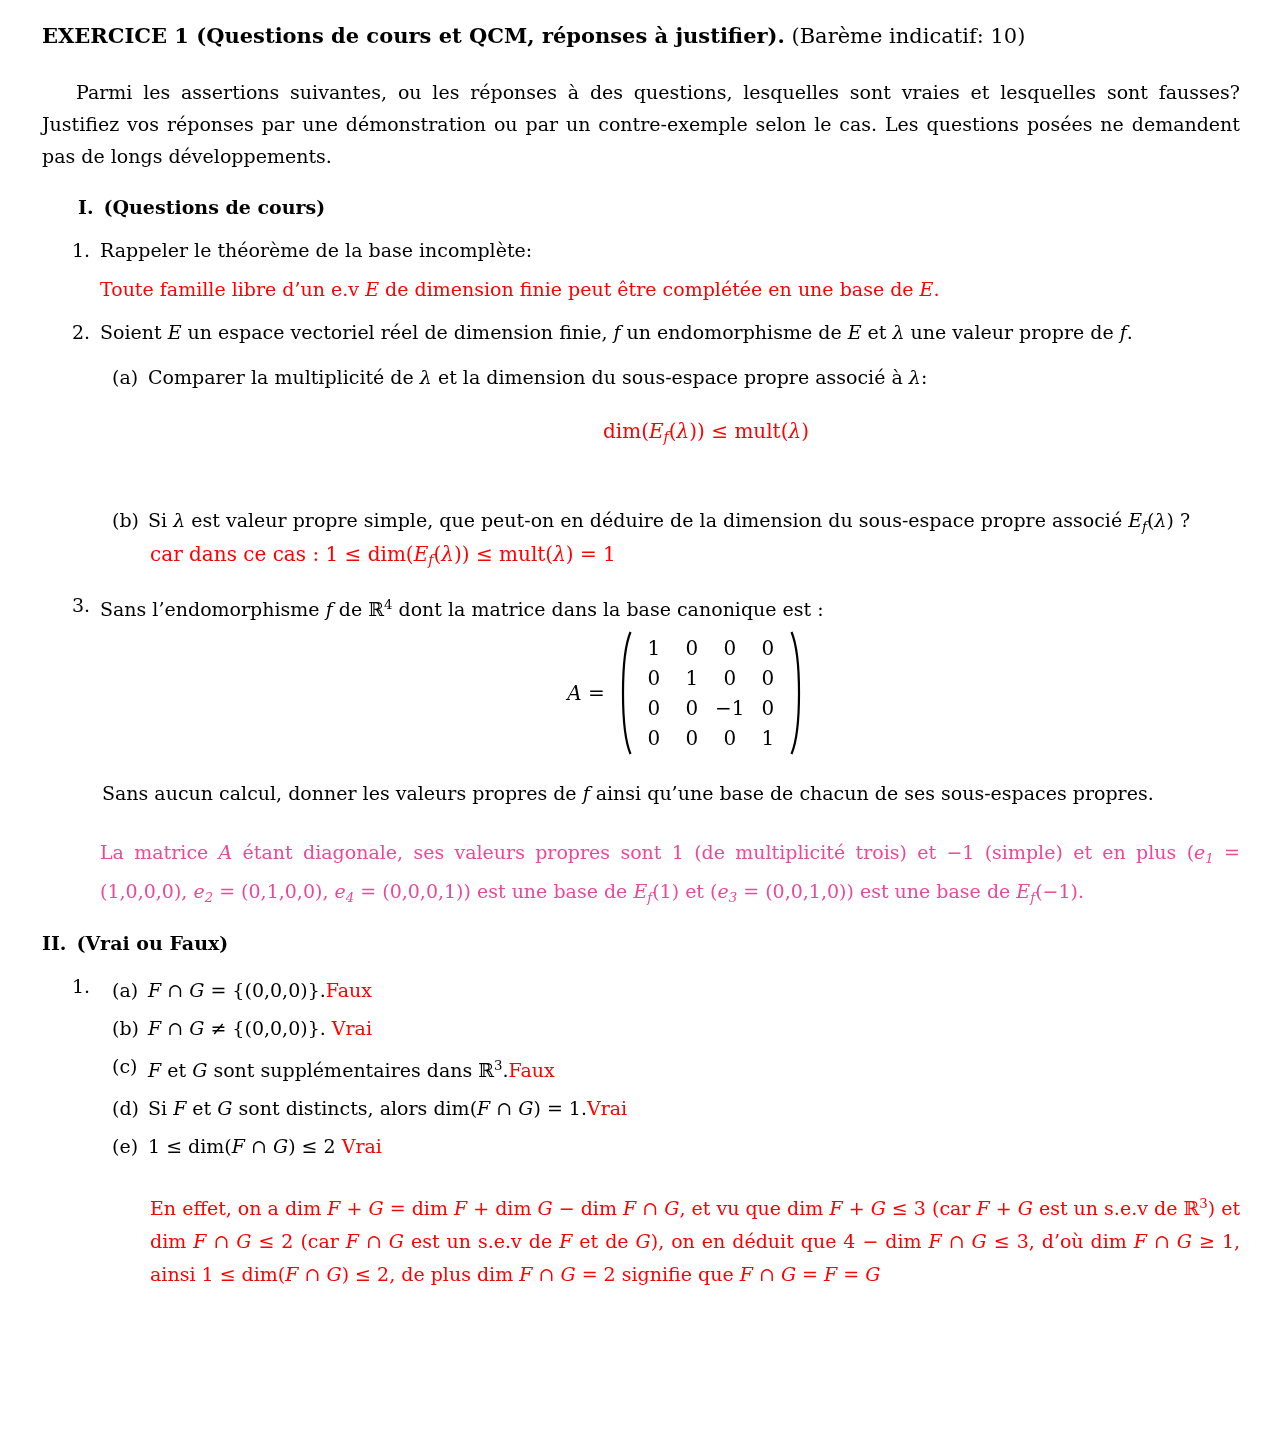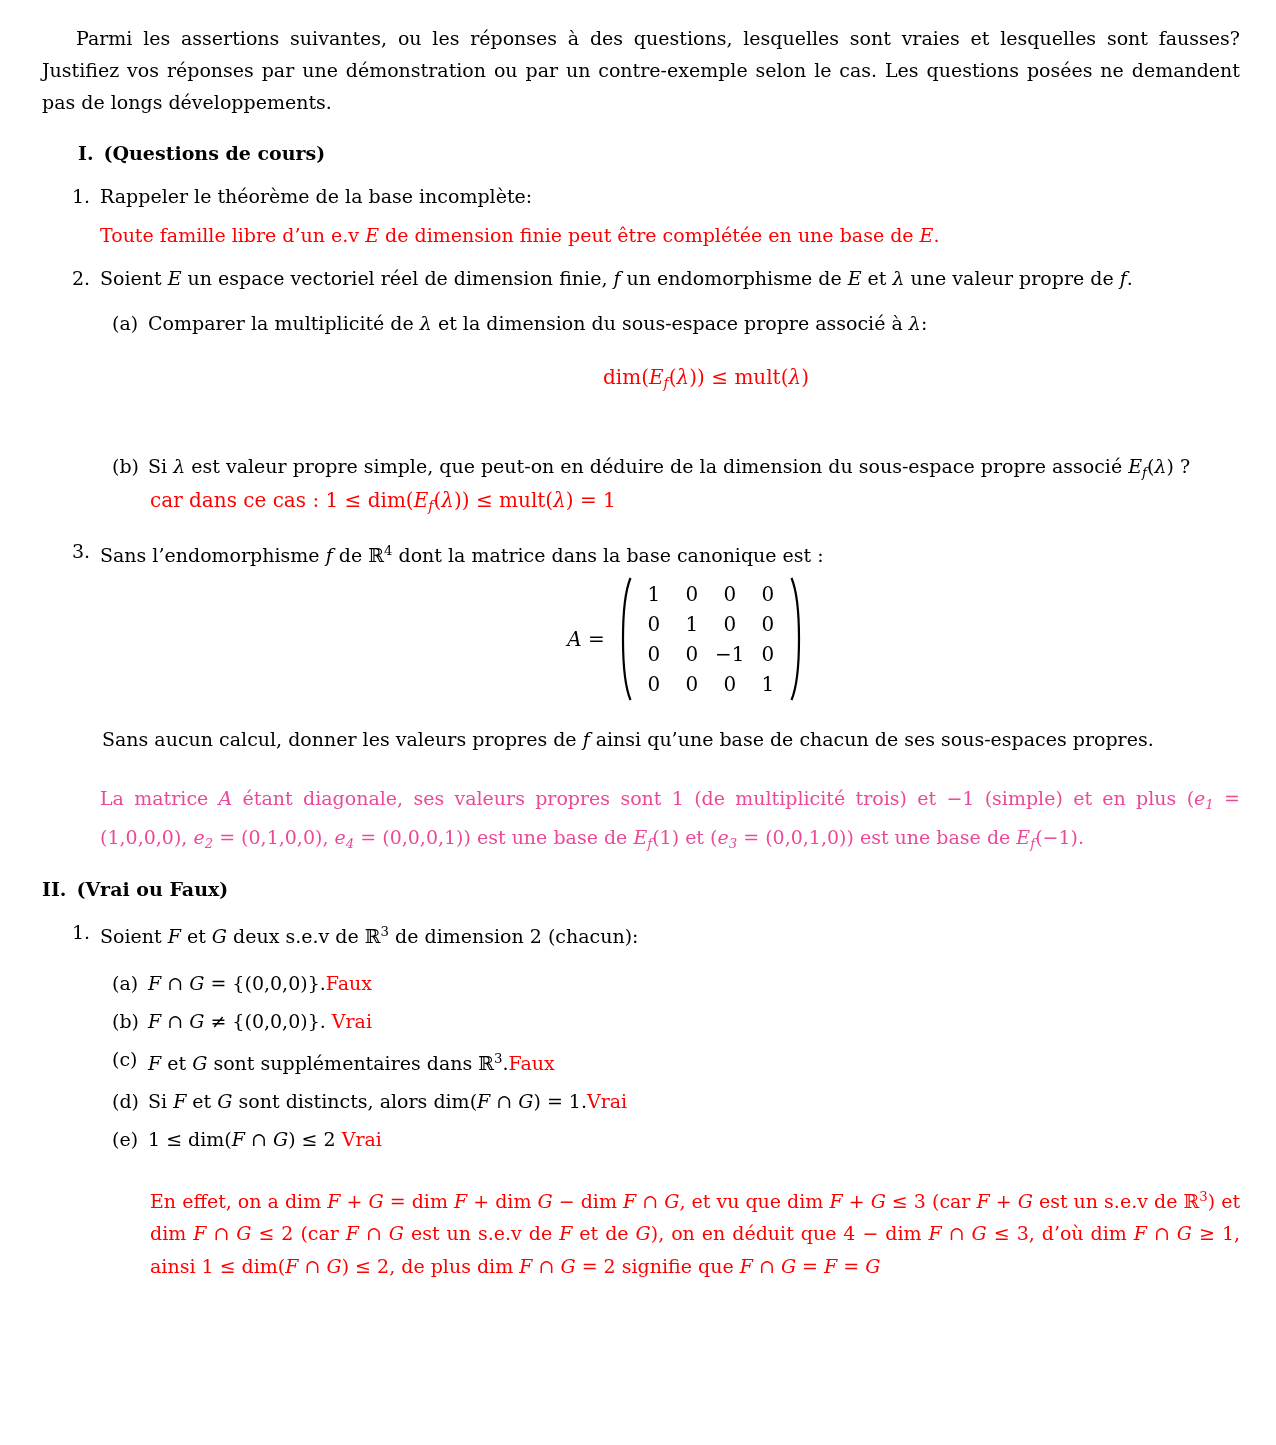--- a/index.html
+++ b/index.html
@@ -55,20 +55,21 @@
   .ans3 { margin:0 0 16px 58px; color:#ec4899; text-align:justify; line-height:33px; }
 
   .q21 { margin-bottom:21px; }
   .justif { margin:28px 0 0 108px; color:#ff0000; text-align:justify; line-height:33px; }
 </style>
 </head>
 <body>
 
 <div class="page">
 
+  <p class="title"><span class="bold">EXERCICE 1 (Questions de cours et QCM, réponses à justifier).</span><span> (Barème indicatif: 10)</span></p>
 
   <p class="intro">Parmi les assertions suivantes, ou les réponses à des questions, lesquelles sont vraies et lesquelles sont fausses? Justifiez vos réponses par une démonstration ou par un contre-exemple selon le cas. Les questions posées ne demandent pas de longs développements.</p>
 
   <div class="sec-head"><span class="lab">I.</span><span>(Questions de cours)</span></div>
 
   <div class="qitem q1">
     <span class="num">1.</span>
     <span>Rappeler le théorème de la base incomplète:</span>
   </div>
   <div class="red1"><span>Toute famille libre d’un e.v </span><span class="i">E</span><span> de dimension finie peut être complétée en une base de </span><span class="i">E</span><span>.</span></div>
@@ -125,21 +126,20 @@
     </span>
   </div>
 
   <div class="sans"><span>Sans aucun calcul, donner les valeurs propres de </span><span class="i">f</span><span> ainsi qu’une base de chacun de ses sous-espaces propres.</span></div>
   <div class="ans3"><span>La matrice </span><span class="i">A</span><span> étant diagonale, ses valeurs propres sont 1 (de multiplicité trois) et −1 (simple) et en plus (</span><span class="i">e</span><span class="sub">1</span><span> = (1,0,0,0), </span><span class="i">e</span><span class="sub">2</span><span> = (0,1,0,0), </span><span class="i">e</span><span class="sub">4</span><span> = (0,0,0,1)) est une base de </span><span class="i">E</span><span class="sub">f</span><span>(1) et (</span><span class="i">e</span><span class="sub">3</span><span> = (0,0,1,0)) est une base de </span><span class="i">E</span><span class="sub">f</span><span>(−1).</span></div>
 
   <div class="sec-head two"><span class="lab">II.</span><span>(Vrai ou Faux)</span></div>
 
   <div class="qitem q21">
     <span class="num">1.</span>
-    <span><span>Soient </span><span class="i">F</span><span> et </span><span class="i">G</span><span> deux s.e.v de ℝ</span><span class="sup">3</span><span> de dimension 2 (chacun):</span></span>
   </div>
 
   <div class="subitem">
     <span class="lab">(a)</span>
     <span><span class="i">F</span><span> ∩ </span><span class="i">G</span><span> = {(0,0,0)}.</span></span><span class="red">Faux</span>
   </div>
   <div class="subitem">
     <span class="lab">(b)</span>
     <span><span class="i">F</span><span> ∩ </span><span class="i">G</span><span> ≠ {(0,0,0)}. </span></span><span class="red">Vrai</span>
   </div>

